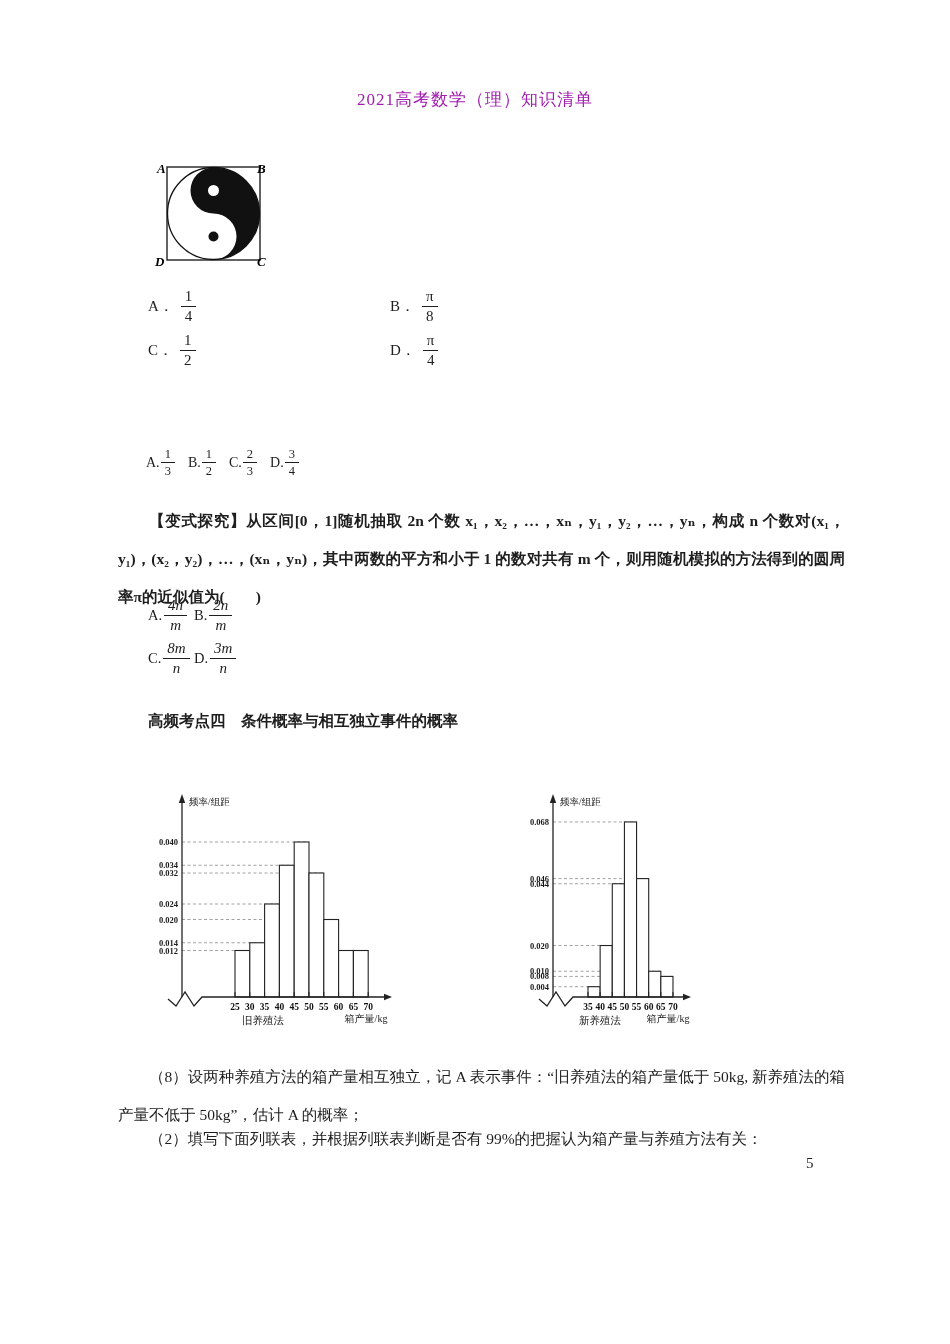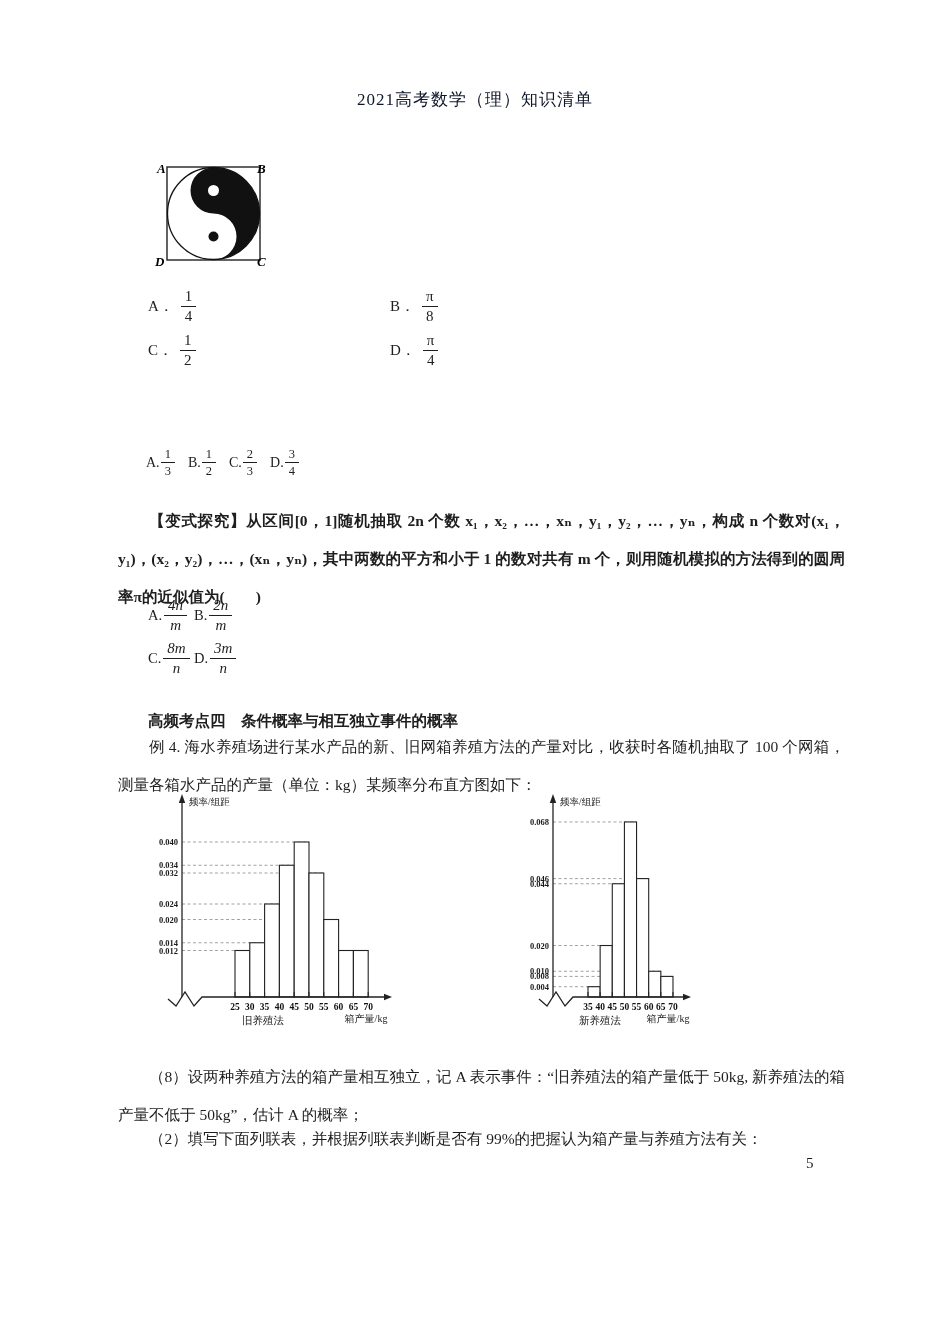--- a/index.html
+++ b/index.html
@@ -4,21 +4,21 @@
 <style>
   html,body{margin:0;padding:0;background:#e8e8e8;}
   .page{
     position:relative; width:950px; height:1344px; margin:0 auto;
     background:#ffffff; overflow:hidden;
     font-family:"Liberation Serif","DejaVu Serif",serif;
     color:#1e1e1e;
   }
   .doc-header{
     position:absolute; left:0; top:88px; width:950px;
-    text-align:center; font-size:17px; letter-spacing:1px; color:#0f172a;
+    text-align:center; font-size:17px; letter-spacing:1px; color:#a21caf;
   }
   .fig{ position:absolute; left:145px; top:152px; }
   .para{
     position:absolute; left:118px; width:727px;
     font-size:15.5px; line-height:38px; text-align:justify;
     text-indent:31px;
   }
   .heading{
     position:absolute; left:148px; top:711px;
     font-size:15.5px; font-weight:bold;
@@ -145,21 +145,20 @@
   <div class="opt med" style="left:194px;top:640px;">
     <span class="lab">D.</span>
     <span class="frac">
         <span class="num">3m</span>
         <span class="den">n</span>
       </span>
   </div>
 
   <div class="heading">高频考点四　条件概率与相互独立事件的概率</div>
 
-  <p class="para" style="top:712px;">例 4. 海水养殖场进行某水产品的新、旧网箱养殖方法的产量对比，收获时各随机抽取了 100 个网箱，测量各箱水产品的产量（单位：kg）某频率分布直方图如下：</p>
 
   <div class="chart" style="left:150px;top:788px;">
     <svg id="hist-old" width="250" height="250" viewBox="0 0 250 250">
         <line x1="32" y1="162.5" x2="218.20000000000002" y2="162.5" stroke="#8a8a8a" stroke-width="0.8" stroke-dasharray="3,2.5"></line>
         <text x="28" y="165.5" text-anchor="end" font-size="8.5" font-weight="600" fill="#1a1a1a">0.012</text>
         <line x1="32" y1="154.75" x2="114.6" y2="154.75" stroke="#8a8a8a" stroke-width="0.8" stroke-dasharray="3,2.5"></line>
         <text x="28" y="157.75" text-anchor="end" font-size="8.5" font-weight="600" fill="#1a1a1a">0.014</text>
         <line x1="32" y1="131.5" x2="188.60000000000002" y2="131.5" stroke="#8a8a8a" stroke-width="0.8" stroke-dasharray="3,2.5"></line>
         <text x="28" y="134.5" text-anchor="end" font-size="8.5" font-weight="600" fill="#1a1a1a">0.020</text>
         <line x1="32" y1="116" x2="129.4" y2="116" stroke="#8a8a8a" stroke-width="0.8" stroke-dasharray="3,2.5"></line>

